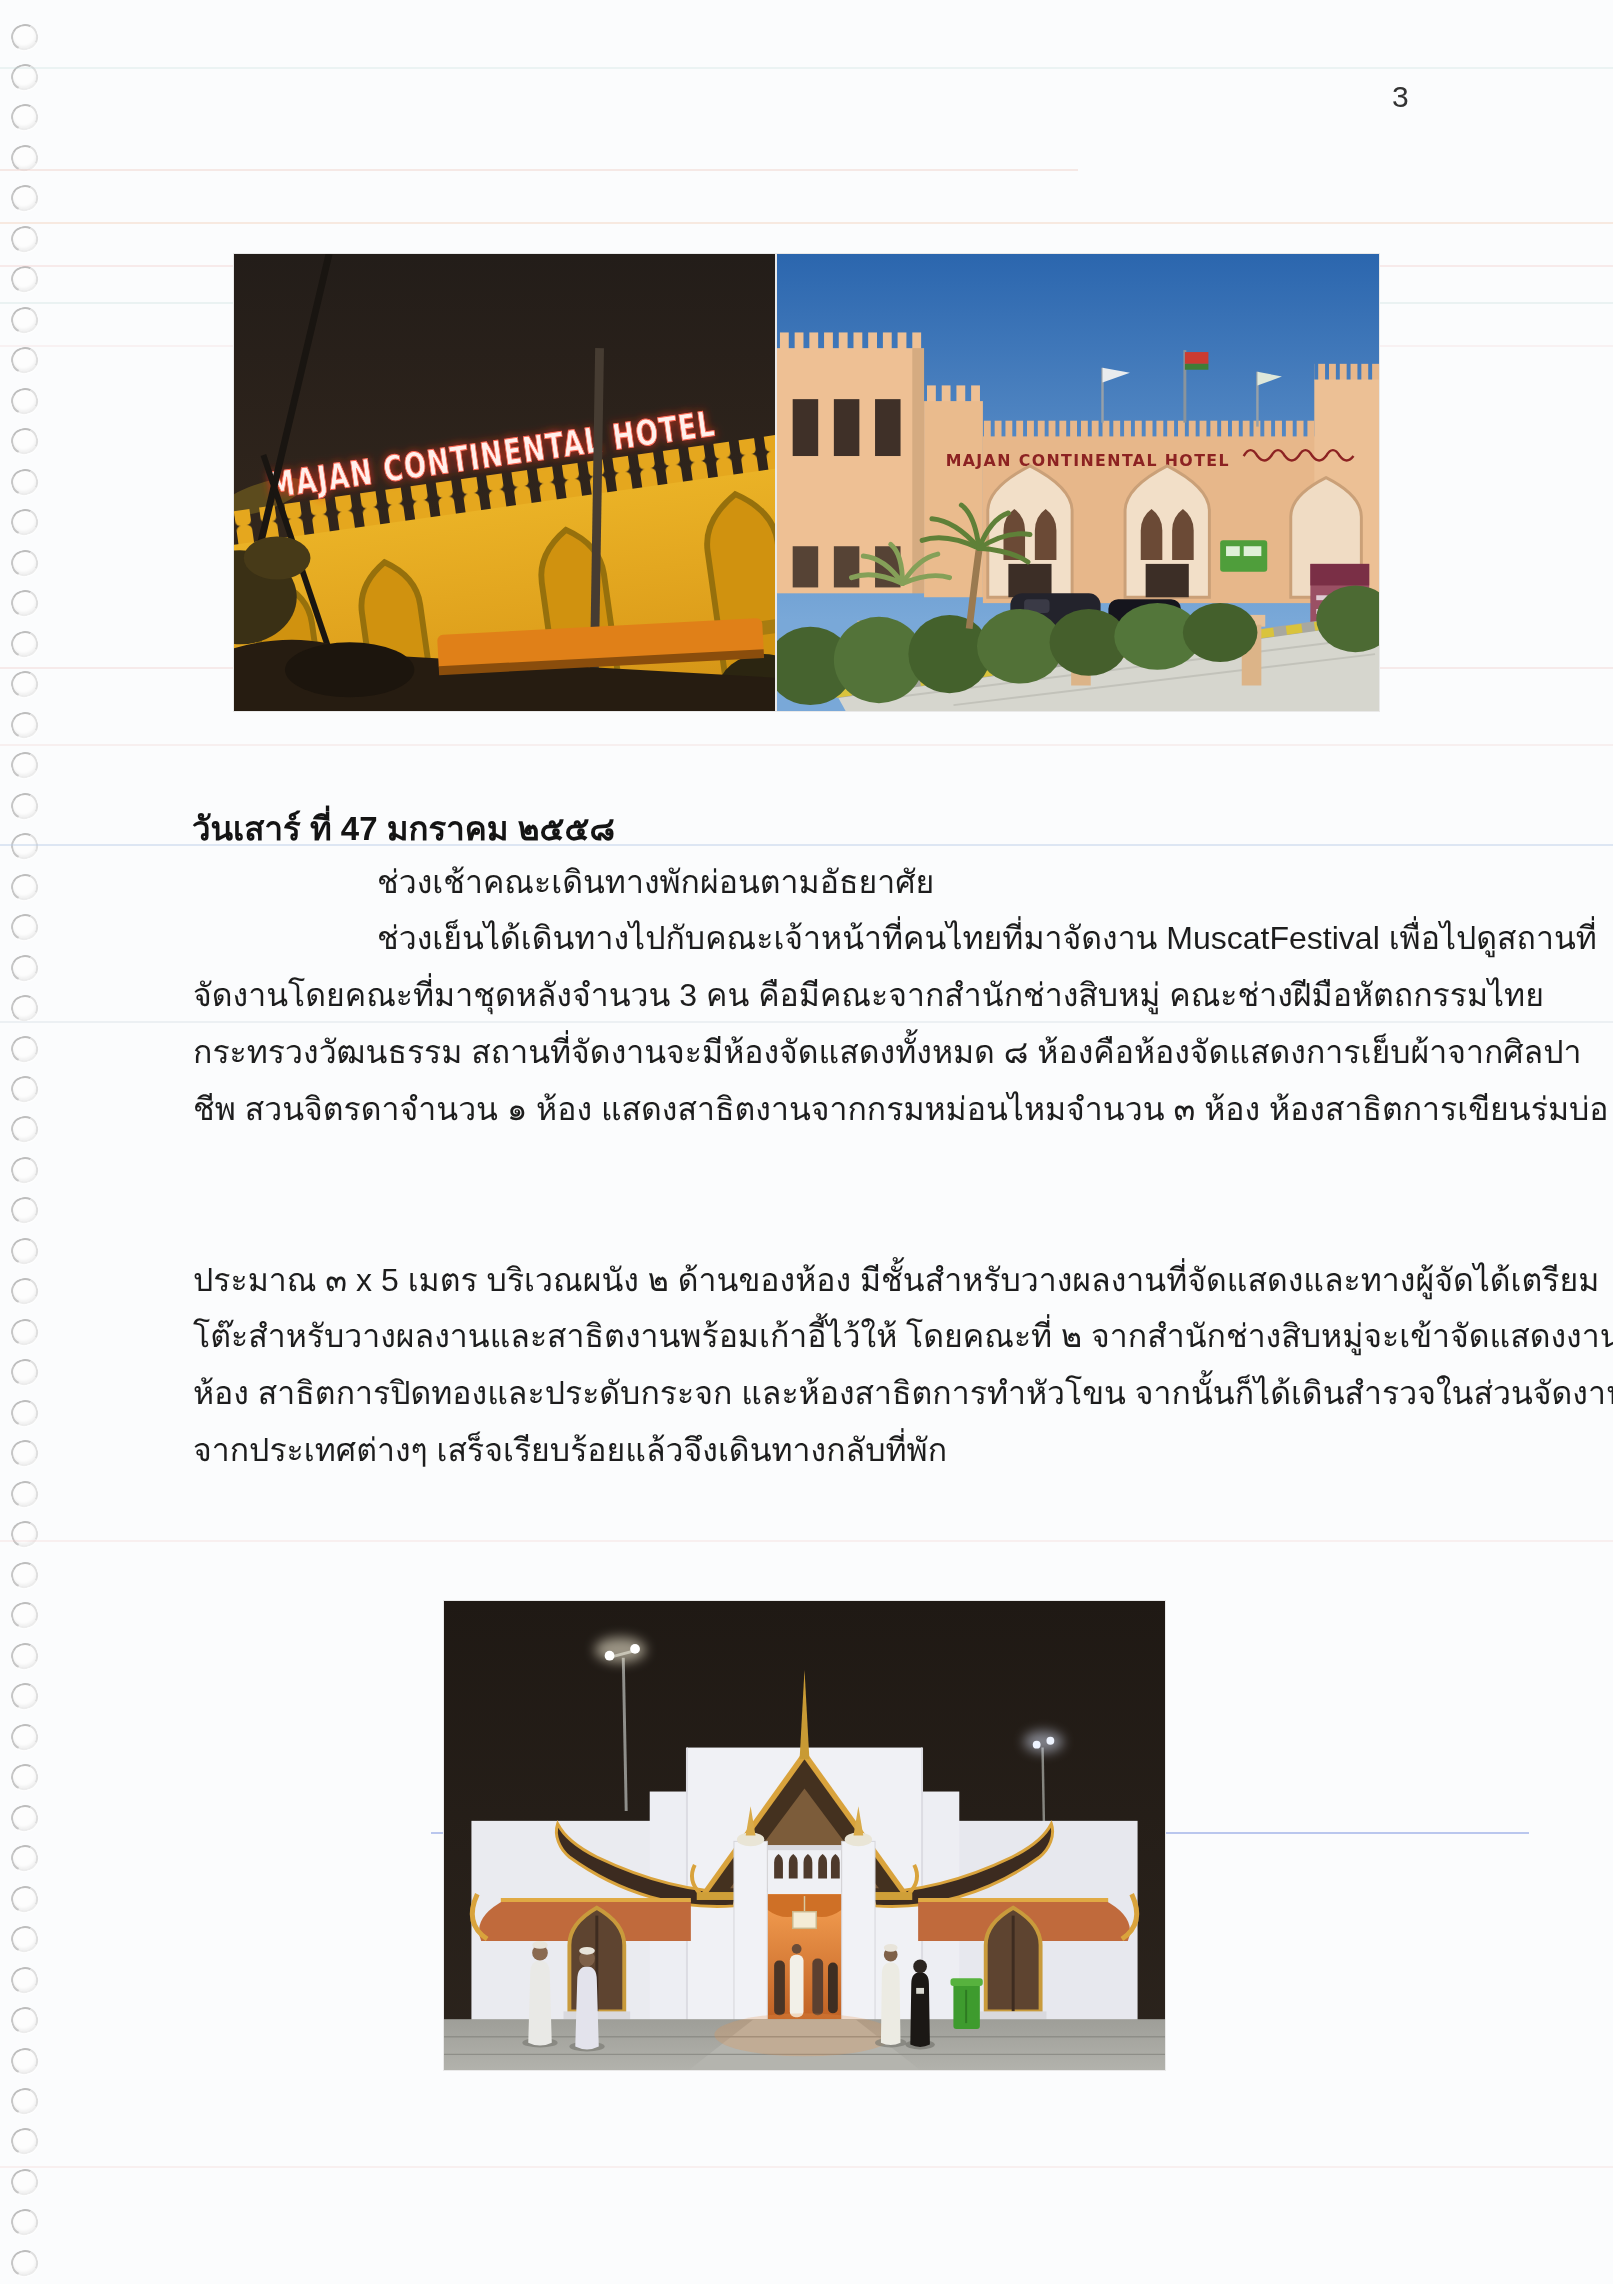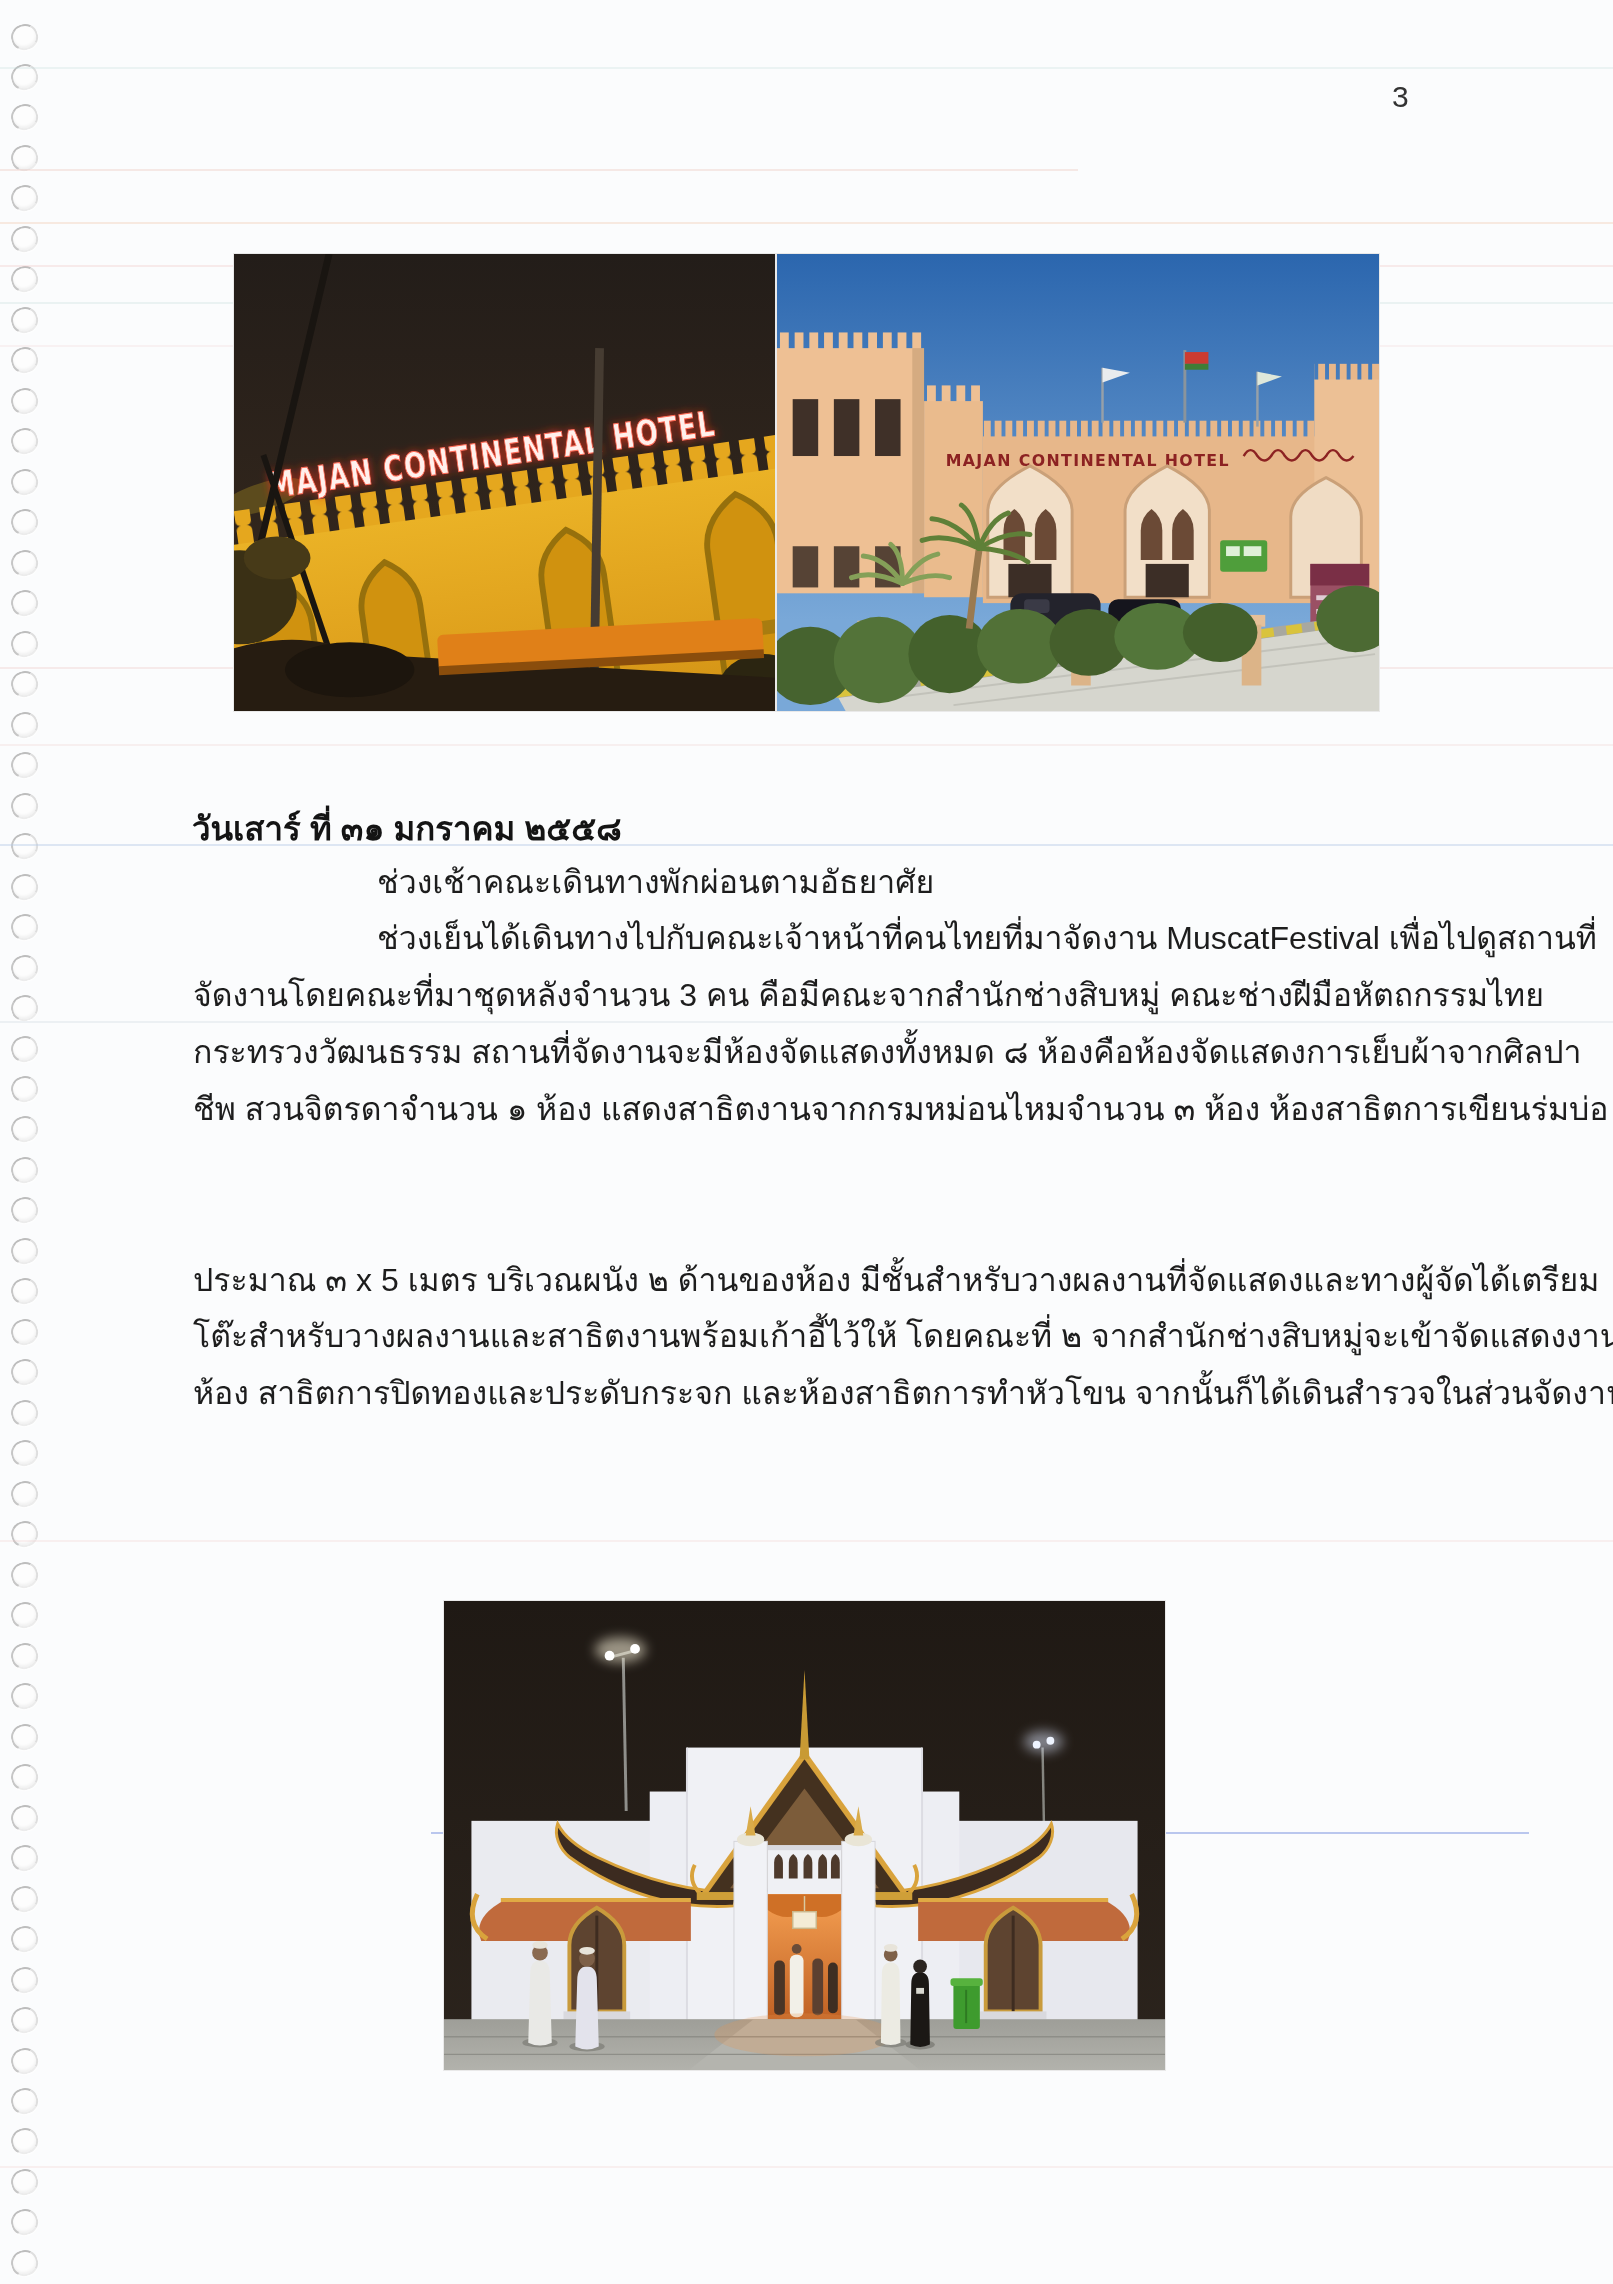--- a/index.html
+++ b/index.html
@@ -304,29 +304,30 @@
           <path d="M128,336 q-30,-14 -52,-6"></path>
             <path d="M128,336 q-18,-26 -40,-28"></path>
           <path d="M128,336 q0,-30 -12,-40"></path>
             <path d="M128,336 q16,-26 36,-30"></path>
           <path d="M128,336 q28,-12 48,-6"></path>
         </g>
       </g>
     </svg>
   </figure>
 
-  <div class="heading">วันเสาร์ ที่ ๓๑  มกราคม ๒๕๕๘</div>
+  <div class="heading">วันเสาร์ ที่ 47  มกราคม ๒๕๕๘</div>
   <div class="body-line indent" style="top:859px">ช่วงเช้าคณะเดินทางพักผ่อนตามอัธยาศัย</div>
   <div class="body-line indent" style="top:915px">ช่วงเย็นได้เดินทางไปกับคณะเจ้าหน้าที่คนไทยที่มาจัดงาน MuscatFestival  เพื่อไปดูสถานที่</div>
   <div class="body-line" style="top:972px">จัดงานโดยคณะที่มาชุดหลังจำนวน 3 คน คือมีคณะจากสำนักช่างสิบหมู่ คณะช่างฝีมือหัตถกรรมไทย</div>
   <div class="body-line" style="top:1029px">กระทรวงวัฒนธรรม สถานที่จัดงานจะมีห้องจัดแสดงทั้งหมด ๘   ห้องคือห้องจัดแสดงการเย็บผ้าจากศิลปา</div>
   <div class="body-line" style="top:1086px">ชีพ สวนจิตรดาจำนวน ๑ ห้อง  แสดงสาธิตงานจากกรมหม่อนไหมจำนวน  ๓  ห้อง  ห้องสาธิตการเขียนร่มบ่อ</div>
   <div class="body-line" style="top:1257px">ประมาณ  ๓ x 5  เมตร บริเวณผนัง ๒ ด้านของห้อง มีชั้นสำหรับวางผลงานที่จัดแสดงและทางผู้จัดได้เตรียม</div>
   <div class="body-line" style="top:1313px">โต๊ะสำหรับวางผลงานและสาธิตงานพร้อมเก้าอี้ไว้ให้ โดยคณะที่ ๒ จากสำนักช่างสิบหมู่จะเข้าจัดแสดงงานใน</div>
   <div class="body-line" style="top:1370px">ห้อง สาธิตการปิดทองและประดับกระจก และห้องสาธิตการทำหัวโขน จากนั้นก็ได้เดินสำรวจในส่วนจัดงานฯ</div>
+  <div class="body-line" style="top:1427px">จากประเทศต่างๆ เสร็จเรียบร้อยแล้วจึงเดินทางกลับที่พัก</div>
 
   <figure class="photo" id="photo-pavilion-night">
     <svg viewBox="0 0 736 480" preserveAspectRatio="none">
       <defs>
         <linearGradient id="p3sky" x1="0" y1="0" x2="0" y2="1">
           <stop offset="0" stop-color="#1f1914"></stop>
             <stop offset="1" stop-color="#2c241d"></stop>
         </linearGradient>
         <linearGradient id="p3door" x1="0" y1="0" x2="0" y2="1">
           <stop offset="0" stop-color="#f5a052"></stop>

